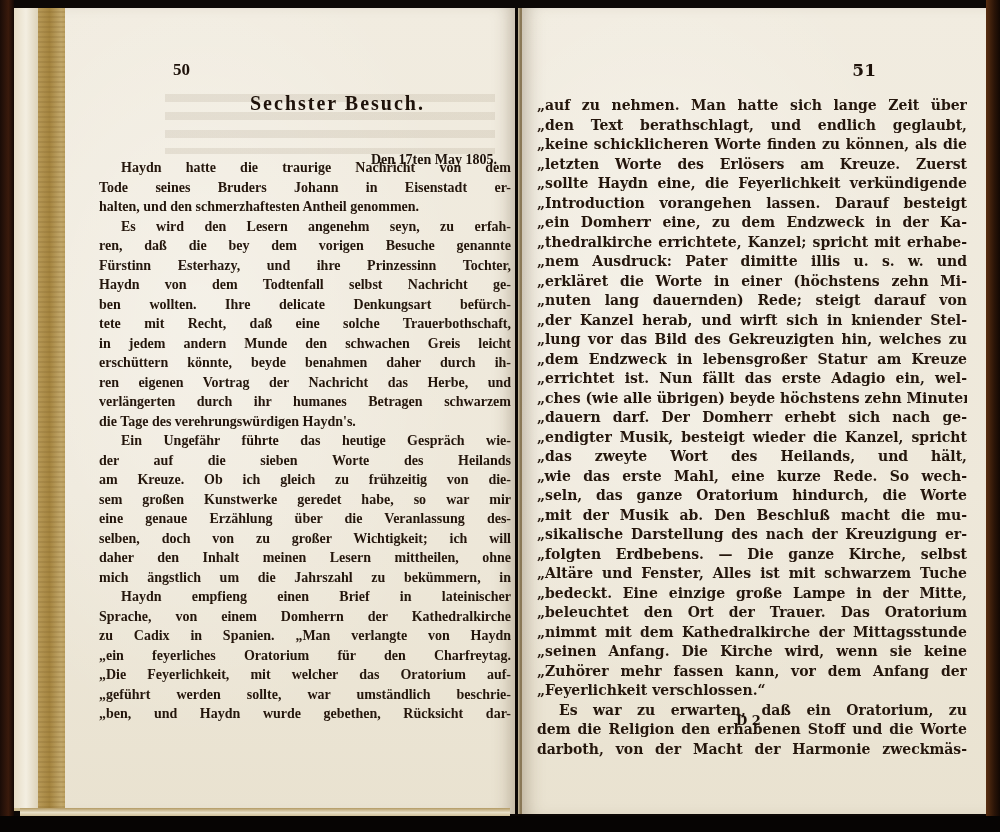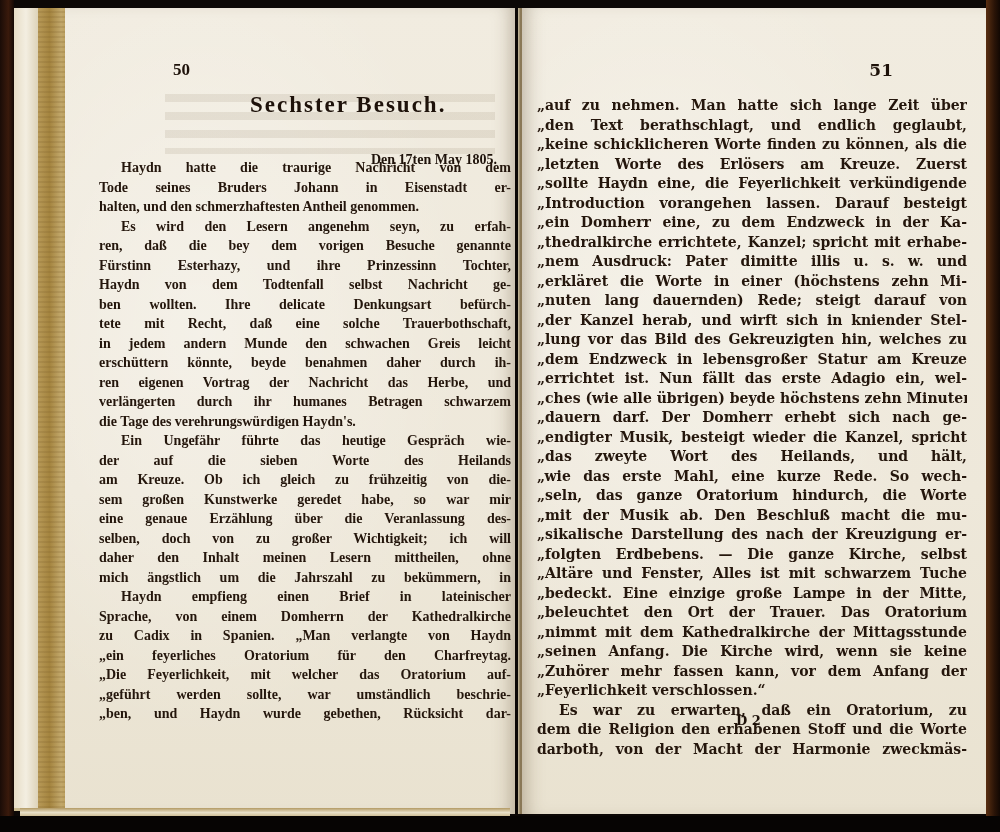--- a/index.html
+++ b/index.html
@@ -50,24 +50,24 @@
     background:linear-gradient(90deg,#5a2f12,#2a1407 60%,#120803);
   }
   .bottom-shadow {
     position:absolute; left:0; top:816px; width:1000px; height:16px; background:#060403;
   }
 
   .folio {
     position:absolute; top:52px; font-size:17px; font-weight:bold; color:#1e120a;
   }
   .folio-left { left:108px; }
-  .folio-right { right:93px; }
+  .folio-right { right:110px; }
 
   .heading {
-    position:absolute; left:185px; top:84px; font-size:23px; font-weight:bold;
+    position:absolute; left:185px; top:84px; font-size:20px; font-weight:bold;
     letter-spacing:2px; color:#1e120a;
   }
   .dateline {
     position:absolute; right:18px; top:120px; font-size:14px; font-weight:bold;
     color:#1e120a;
     margin-top:24px;
   }
 
   .text-block {
     position:absolute; font-size:14px; font-weight:bold; line-height:19.5px;

